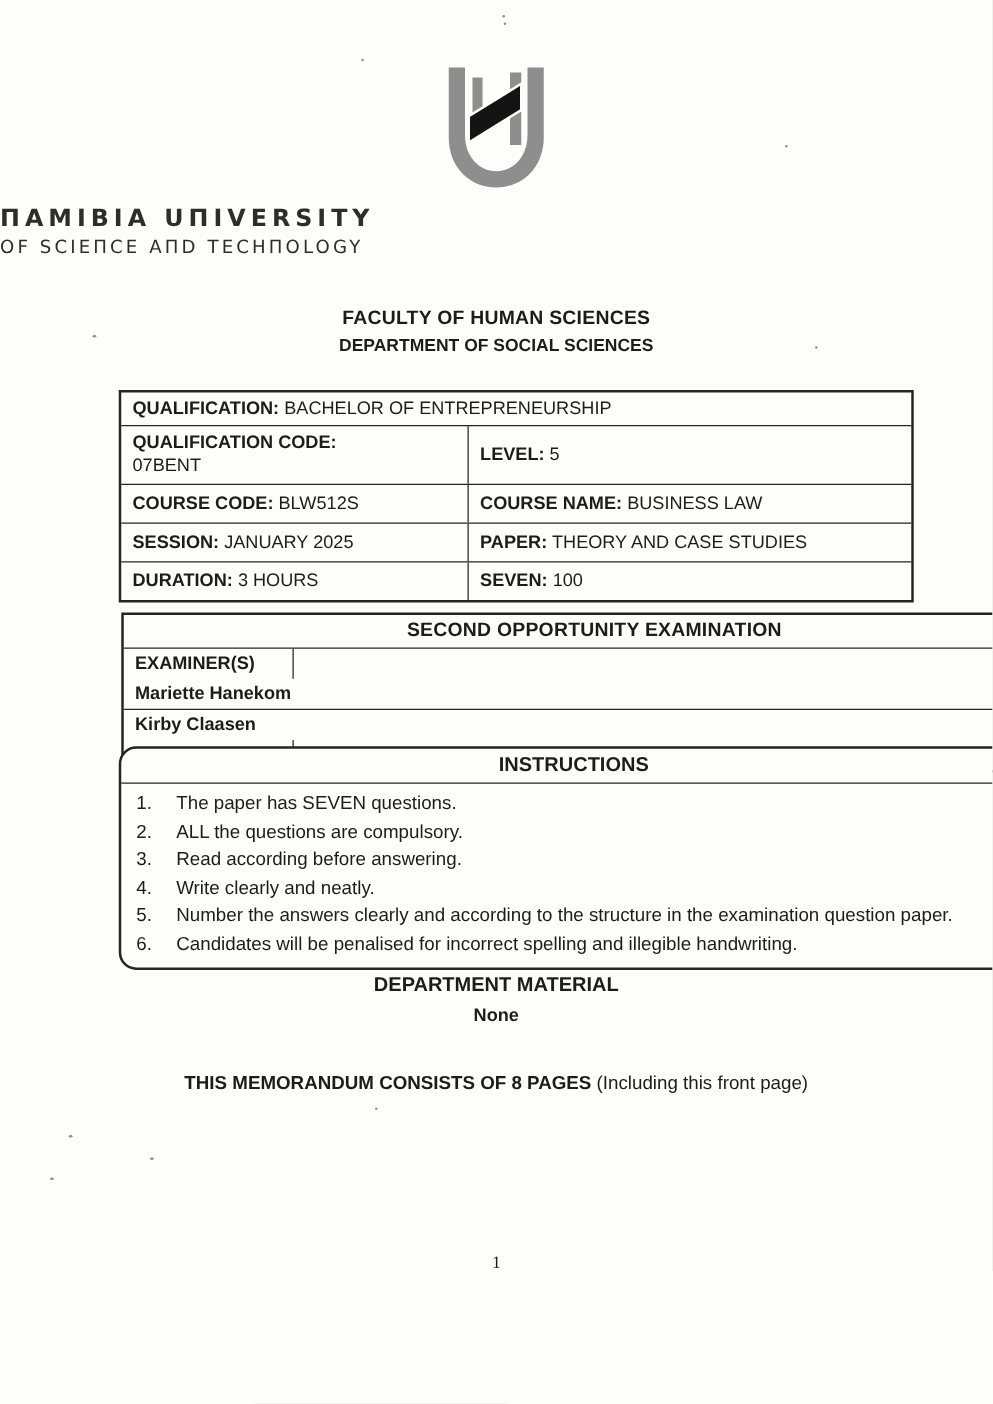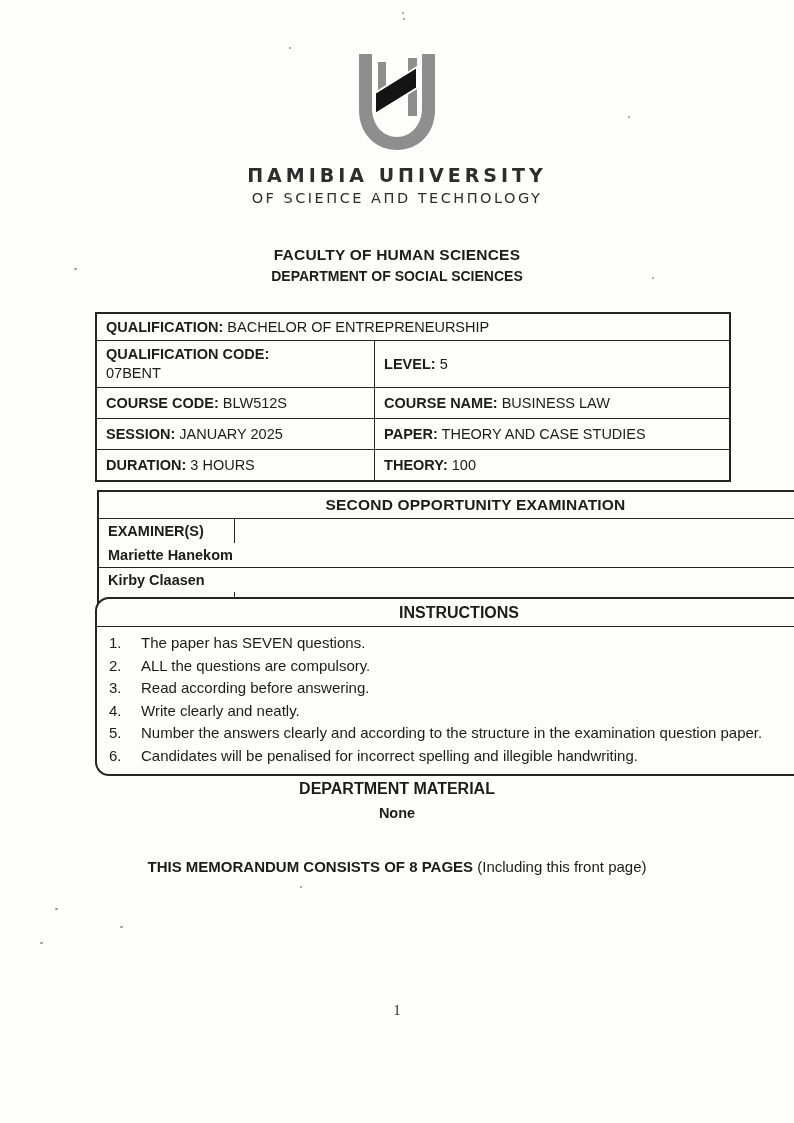--- a/index.html
+++ b/index.html
@@ -24,21 +24,20 @@
     display: flex;
     justify-content: center;
   }
 
   
   .brand {
     position: absolute;
     top: 164px;
     left: 0;
     width: 100%;
-    text-align: center;
     font-family: "DejaVu Sans", sans-serif;
     color: #2d2d2d;
   }
   .brand-line1 {
     font-size: 19px;
     font-weight: 600;
     letter-spacing: 4px;
   }
   .brand-line2 {
     font-size: 14.5px;
@@ -214,21 +213,21 @@
     </div>
     <div class="trow row-std">
       <div class="tcell c-left">
         <span>
           <span class="lbl">DURATION:</span>
           <span class="val">3 HOURS</span>
         </span>
       </div>
       <div class="tcell c-right">
         <span>
-          <span class="lbl">THEORY:</span>
+          <span class="lbl">SEVEN:</span>
           <span class="val">100</span>
         </span>
       </div>
     </div>
   </div>
 
   <div class="tbl exam-table">
     <div class="trow">
       <div class="tcell hdr" style="width:100%">SECOND OPPORTUNITY EXAMINATION</div>
     </div>

